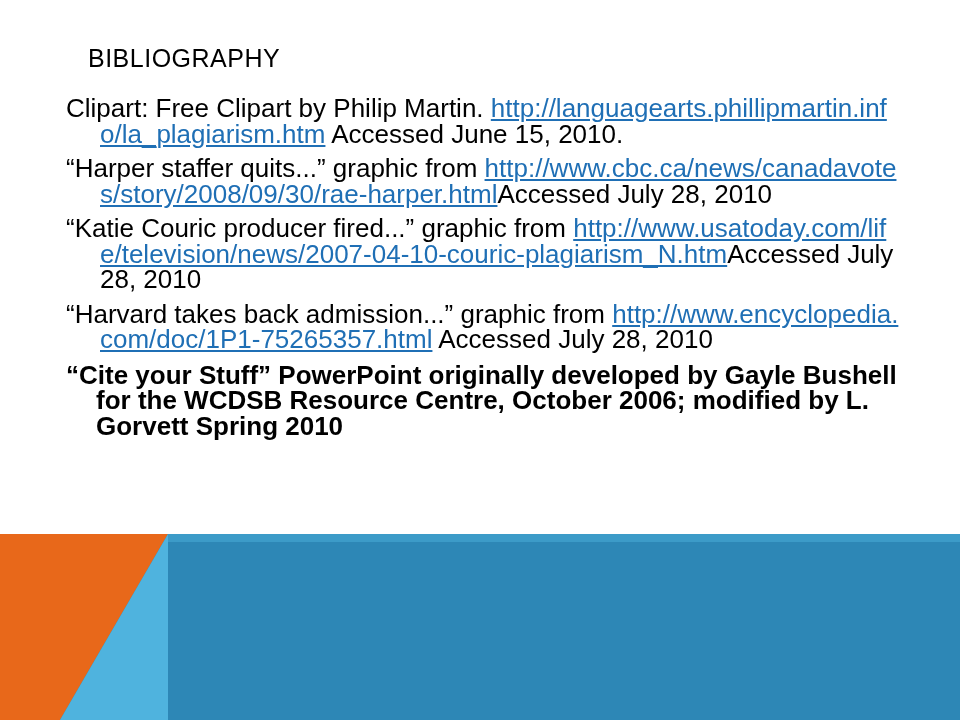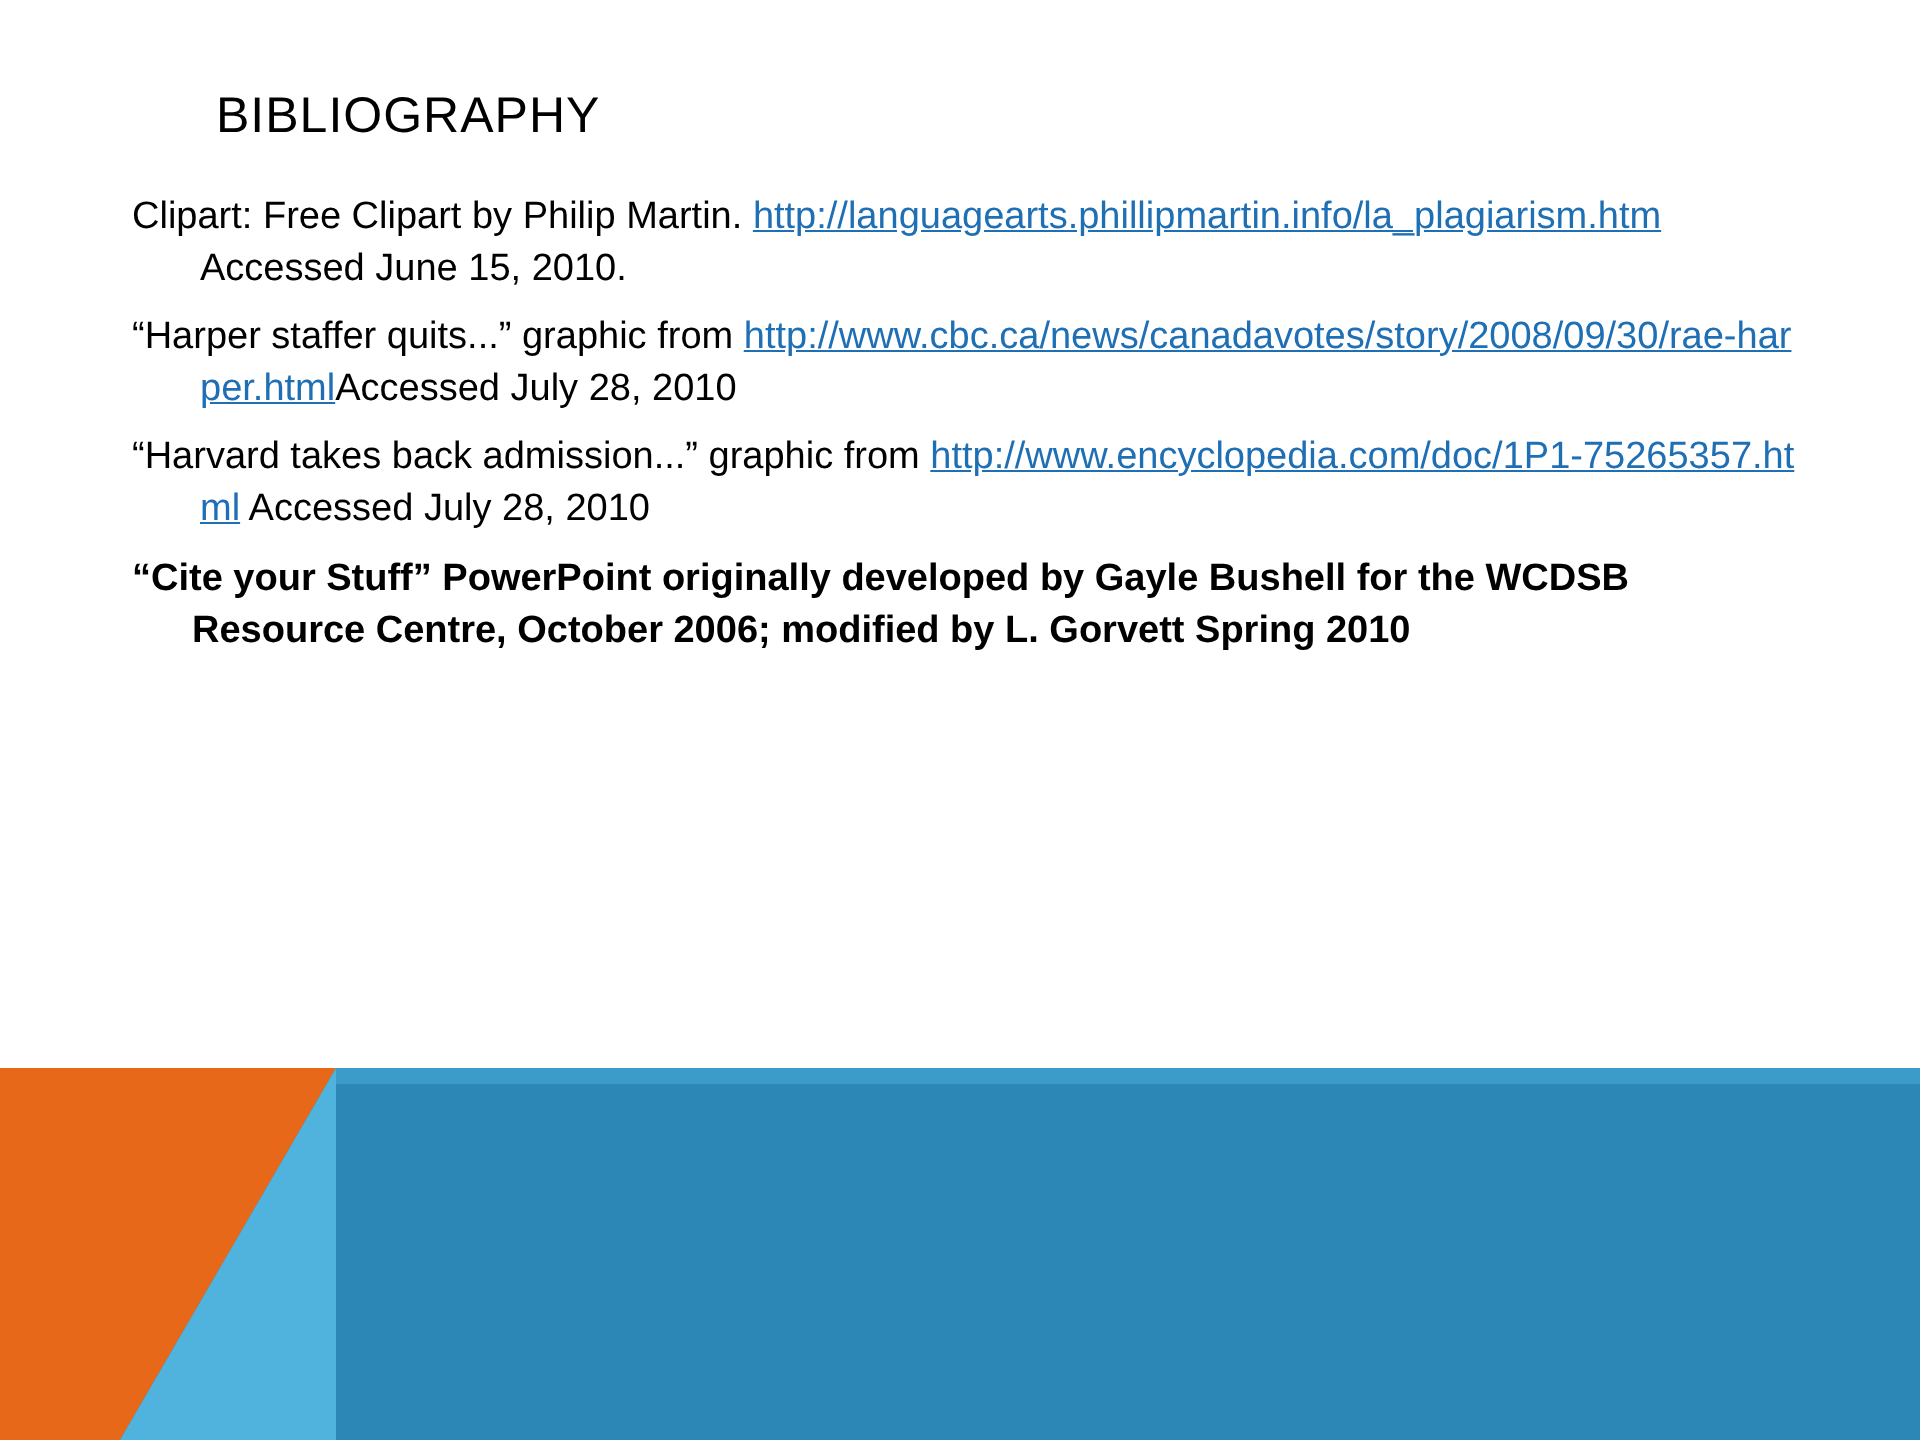--- a/index.html
+++ b/index.html
@@ -30,37 +30,37 @@
     bottom: 0;
     width: 960px;
     height: 192px;
     overflow: hidden;
     pointer-events: none;
   }
 
   
   .title {
     position: absolute;
-    left: 108px;
+    left: 88px;
     top: 44px;
     font-size: 25px;
     letter-spacing: 0.5px;
     color: #000000;
     font-weight: normal;
   }
 
   
   .body-block {
     position: absolute;
     left: 66px;
     top: 96px;
     width: 840px;
   }
   .para {
-    font-size: 19px;
+    font-size: 26px;
     line-height: 25.5px;
     color: #000000;
     margin: 0 0 9px 0;
     text-indent: 0;
     padding-left: 0;
   }
   .lnk {
     color: #1f6fb5;
     text-decoration: underline;
     text-decoration-color: #1f6fb5;
@@ -106,20 +106,25 @@
       <span>Clipart: Free Clipart by Philip Martin. </span><a class="lnk" href="#">http://languagearts.phillipmartin.info/la_plagiarism.htm</a><span> Accessed June 15, 2010.</span>
     </span>
       </p>
 
     <p class="para">
         <span class="hang">
       <span>“Harper staffer quits...” graphic from </span><a class="lnk" href="#">http://www.cbc.ca/news/canadavotes/story/2008/09/30/rae-harper.html</a><span>Accessed July 28, 2010</span>
     </span>
       </p>
 
+    <p class="para">
+        <span class="hang">
+      <span>“Katie Couric producer fired...” graphic from </span><a class="lnk" href="#">http://www.usatoday.com/life/television/news/2007-04-10-couric-plagiarism_N.htm</a><span>Accessed July 28, 2010</span>
+    </span>
+      </p>
 
     <p class="para">
         <span class="hang">
       <span>“Harvard takes back admission...”  graphic from </span><a class="lnk" href="#">http://www.encyclopedia.com/doc/1P1-75265357.html</a><span> Accessed July 28, 2010</span>
     </span>
       </p>
 
 
     <p class="para last-para">
         <span class="hang2">

